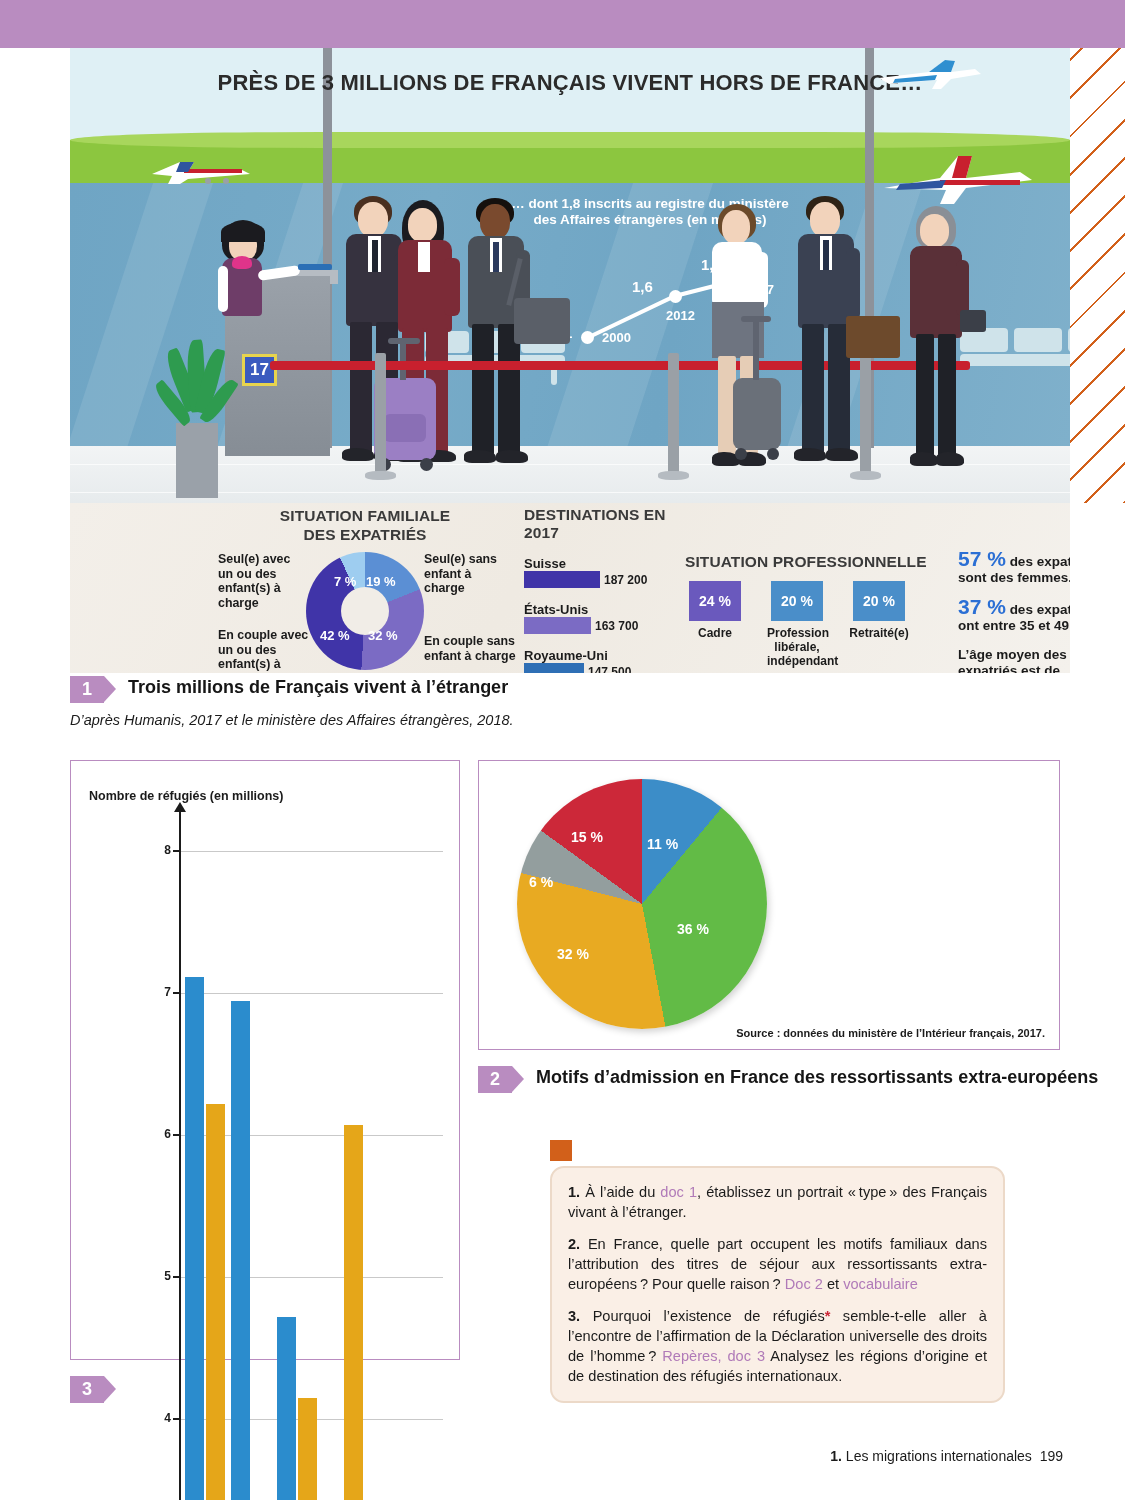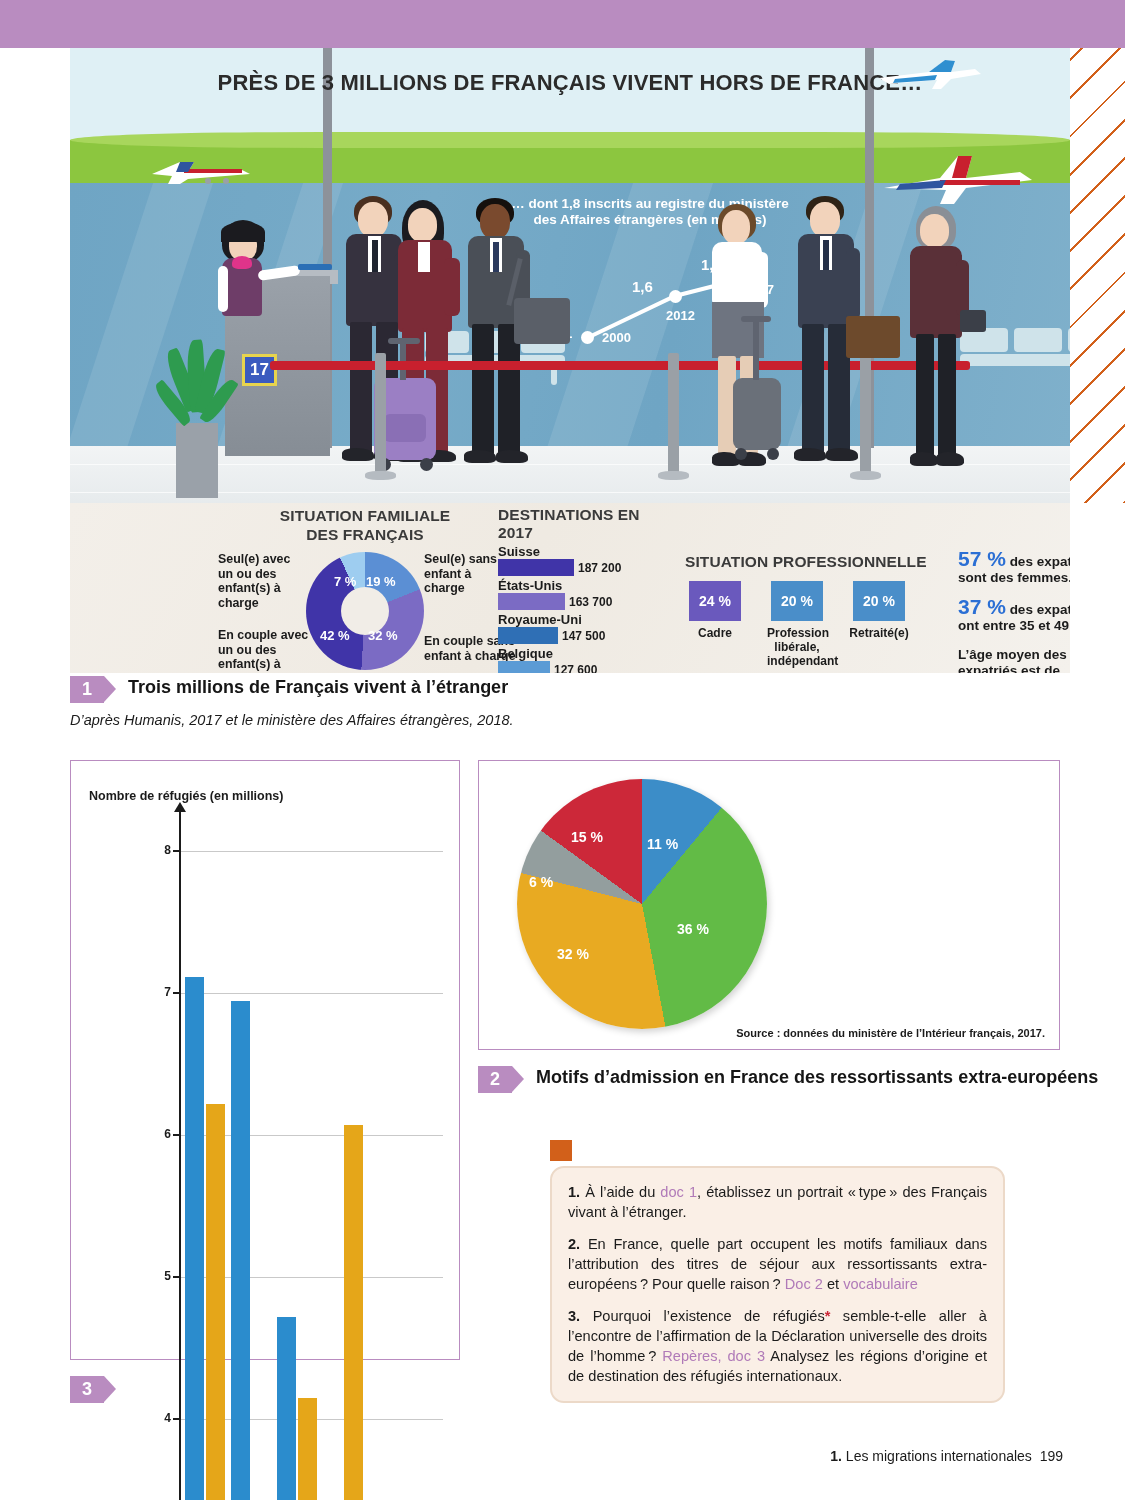--- a/index.html
+++ b/index.html
@@ -101,22 +101,22 @@
            background: conic-gradient(
              #5b8fd4 0deg 68.4deg,
              #7b6bc4 68.4deg 183.6deg,
              #4034a8 183.6deg 334.8deg,
              #9ecdf0 334.8deg 360deg); }
   .donut-hole { position:absolute; left:50%; top:50%; width:48px; height:48px;
                 margin:-24px 0 0 -24px; border-radius:50%; background:#f1ede7; }
   .donut-val { position:absolute; color:#ffffff; font-weight:bold; font-size:13px; }
   .sf-lab { position:absolute; font-size:12.4px; line-height:14.5px; color:#1b1b1b; font-weight:bold; }
 
-  .dest { position:absolute; left:428px; top:458px; width:175px; }
-  .dest-row { margin-top:2px; }
+  .dest { position:absolute; left:454px; top:458px; width:175px; }
+  .dest-row { margin-top:14px; }
   .dest-name { font-size:13px; color:#1b1b1b; font-weight:bold; line-height:15px; }
   .dest-bar-line { display:flex; align-items:center; }
   .dest-bar { height:17px; }
   .dest-val { font-size:12px; font-weight:bold; color:#1b1b1b; margin-left:4px; white-space:nowrap; }
 
   .prof { position:absolute; left:615px; top:505px; width:265px; }
   .prof-items { display:flex; gap:22px; margin-top:10px; }
   .prof-item { width:60px; text-align:center; }
   .prof-box { width:52px; height:40px; margin:0 auto; display:flex; align-items:center;
               justify-content:center; color:#fff; font-weight:bold; font-size:14px;text-align:right; }
@@ -384,21 +384,21 @@
     <div class="leg" style="left:16px;top:128px;width:18px;height:124px;background:#1f2127"></div>
     <div class="leg" style="left:38px;top:128px;width:18px;height:124px;background:#1f2127"></div>
     <div class="shoe" style="left:10px;top:246px;width:28px;height:14px"></div>
     <div class="shoe" style="left:36px;top:246px;width:28px;height:14px"></div>
     <div style="position:absolute;left:60px;top:104px;width:26px;height:22px;background:#3b3f48;border-radius:3px"></div>
   </div>
 
   <div class="situation-fam">
     <div class="stat-h sf-title">
       <span>SITUATION FAMILIALE</span><br>
-      <span>DES FRANÇAIS</span>
+      <span>DES EXPATRIÉS</span>
     </div>
     <div class="donut-wrap">
       <div class="donut"></div>
       <div class="donut-hole"></div>
       <div class="donut-val" style="left:60px;top:22px">19 %</div>
       <div class="donut-val" style="left:62px;top:76px">32 %</div>
       <div class="donut-val" style="left:14px;top:76px">42 %</div>
       <div class="donut-val" style="left:28px;top:22px">7 %</div>
     </div>
     <div class="sf-lab" style="left:8px;top:46px;width:88px">Seul(e) avec un ou des enfant(s) à charge</div>

